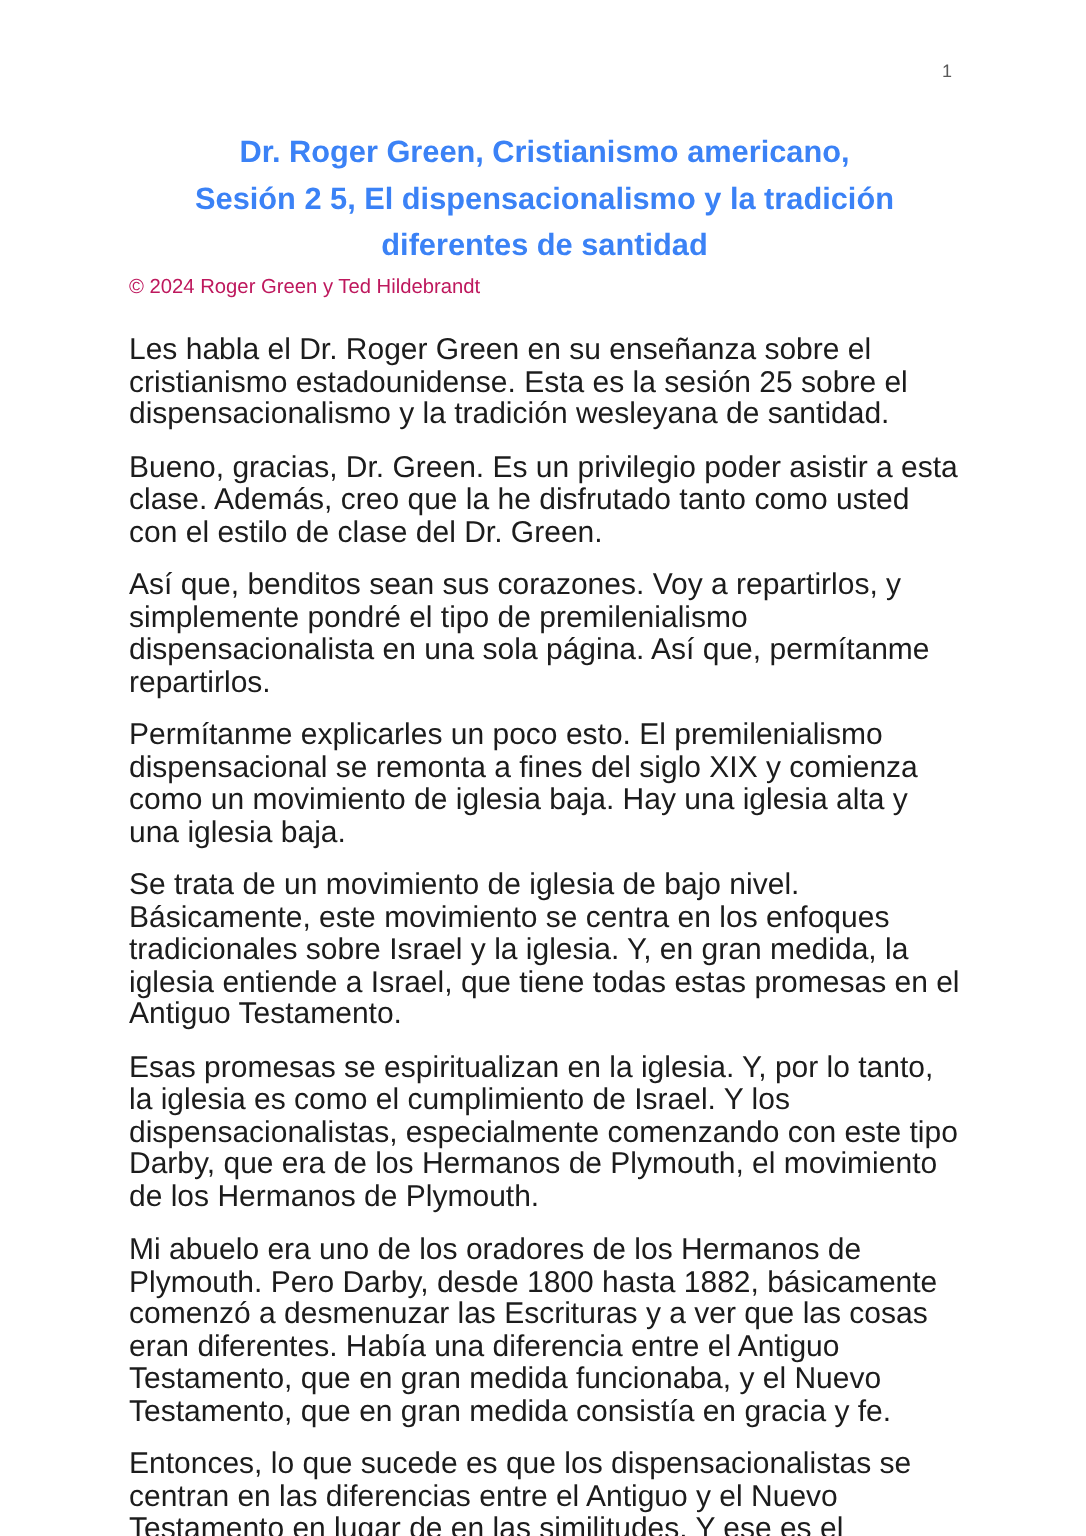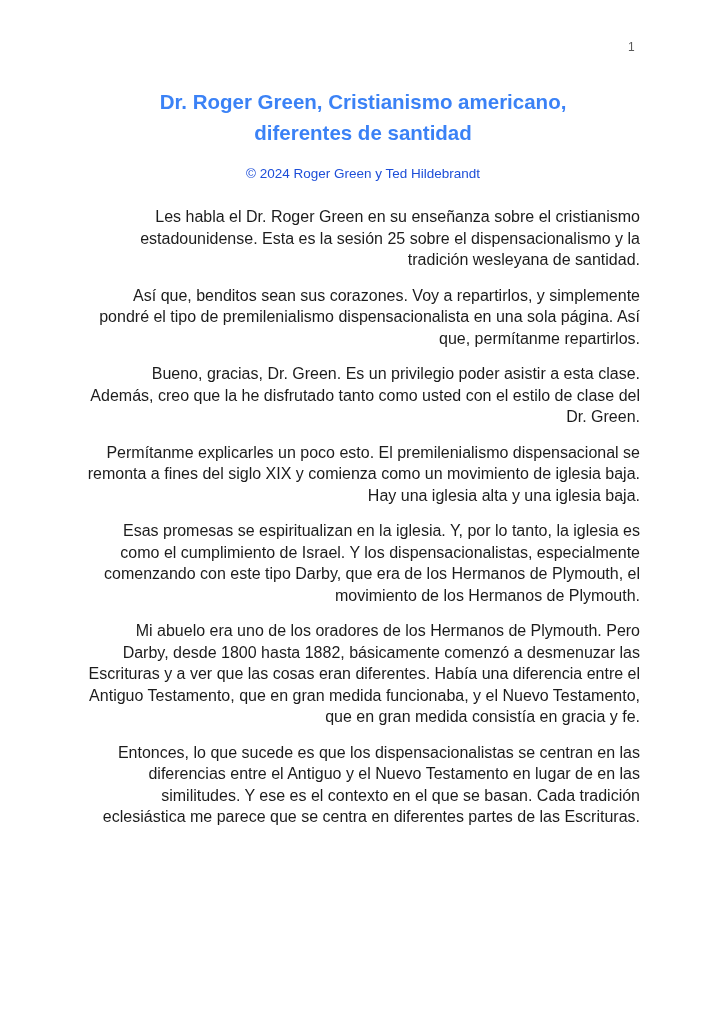--- a/index.html
+++ b/index.html
@@ -36,53 +36,55 @@
     font-size: 20.5px;
     line-height: 31px;
     font-weight: bold;
     text-align: center;
     color: #3b82f6;
   }
   .doc-title .title-line {
     display: block;
   }
   .copyright {
-    text-align: center;
+    text-align: left;
     font-size: 13.5px;
     line-height: 20px;
-    margin-top: 16px;
+    margin-top: 2px;
     margin-bottom: 22px;
-    color: #1d4ed8;
+    color: #be185d;
   }
   .body-para {
     margin: 0 0 14px 0;
-    font-size: 16px;
+    font-size: 20px;
     line-height: 21.5px;
-    text-align: right;
+    text-align: left;
     color: #1c1c1c;
   }
 </style>
 </head>
 <body>
 
 <div class="sheet">
 
   <div class="page-number">1</div>
 
   <div class="content">
 
     <h1 class="doc-title">
       <span class="title-line">Dr. Roger Green, Cristianismo americano,</span>
+      <span class="title-line">Sesión 2 5, El dispensacionalismo y la tradición</span>
       <span class="title-line">diferentes de santidad</span>
     </h1>
 
     <div class="copyright">© 2024 Roger Green y Ted Hildebrandt</div>
 
     <p class="body-para">Les habla el Dr. Roger Green en su enseñanza sobre el cristianismo estadounidense. Esta es la sesión 25 sobre el dispensacionalismo y la tradición wesleyana de santidad.</p>
+    <p class="body-para">Bueno, gracias, Dr. Green. Es un privilegio poder asistir a esta clase. Además, creo que la he disfrutado tanto como usted con el estilo de clase del Dr. Green.</p>
     <p class="body-para">Así que, benditos sean sus corazones. Voy a repartirlos, y simplemente pondré el tipo de premilenialismo dispensacionalista en una sola página. Así que, permítanme repartirlos.</p>
-    <p class="body-para">Bueno, gracias, Dr. Green. Es un privilegio poder asistir a esta clase. Además, creo que la he disfrutado tanto como usted con el estilo de clase del Dr. Green.</p>
     <p class="body-para">Permítanme explicarles un poco esto. El premilenialismo dispensacional se remonta a fines del siglo XIX y comienza como un movimiento de iglesia baja. Hay una iglesia alta y una iglesia baja.</p>
+    <p class="body-para">Se trata de un movimiento de iglesia de bajo nivel. Básicamente, este movimiento se centra en los enfoques tradicionales sobre Israel y la iglesia. Y, en gran medida, la iglesia entiende a Israel, que tiene todas estas promesas en el Antiguo Testamento.</p>
     <p class="body-para">Esas promesas se espiritualizan en la iglesia. Y, por lo tanto, la iglesia es como el cumplimiento de Israel. Y los dispensacionalistas, especialmente comenzando con este tipo Darby, que era de los Hermanos de Plymouth, el movimiento de los Hermanos de Plymouth.</p>
     <p class="body-para">Mi abuelo era uno de los oradores de los Hermanos de Plymouth. Pero Darby, desde 1800 hasta 1882, básicamente comenzó a desmenuzar las Escrituras y a ver que las cosas eran diferentes. Había una diferencia entre el Antiguo Testamento, que en gran medida funcionaba, y el Nuevo Testamento, que en gran medida consistía en gracia y fe.</p>
     <p class="body-para">Entonces, lo que sucede es que los dispensacionalistas se centran en las diferencias entre el Antiguo y el Nuevo Testamento en lugar de en las similitudes. Y ese es el contexto en el que se basan. Cada tradición eclesiástica me parece que se centra en diferentes partes de las Escrituras.</p>
 
   </div>
 </div>
 
 </body></html>

